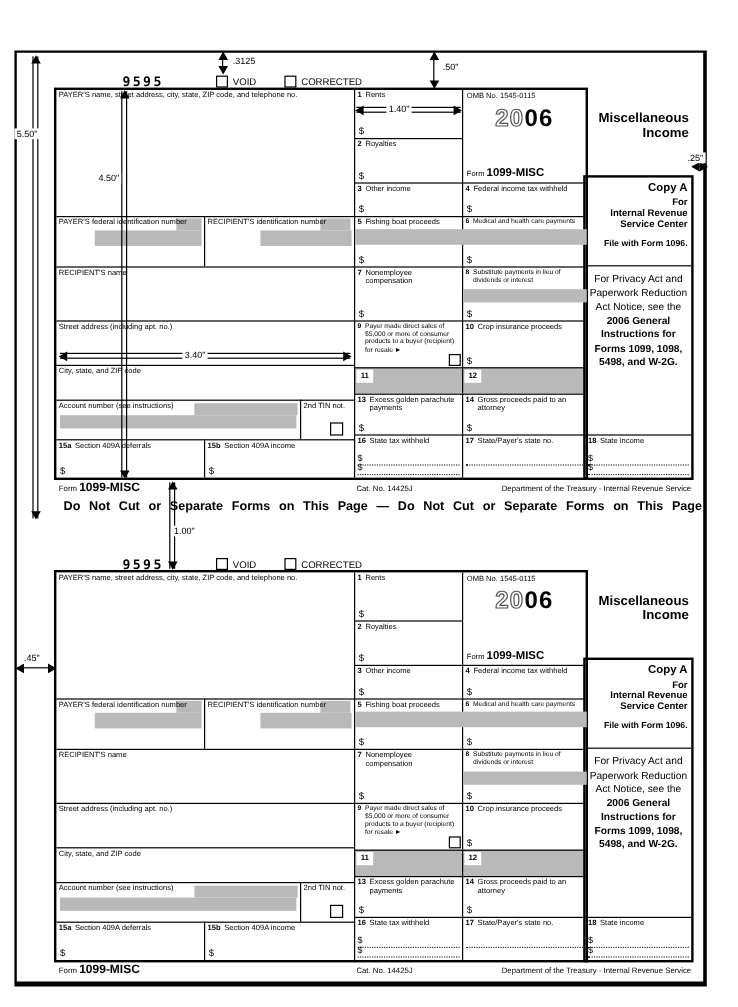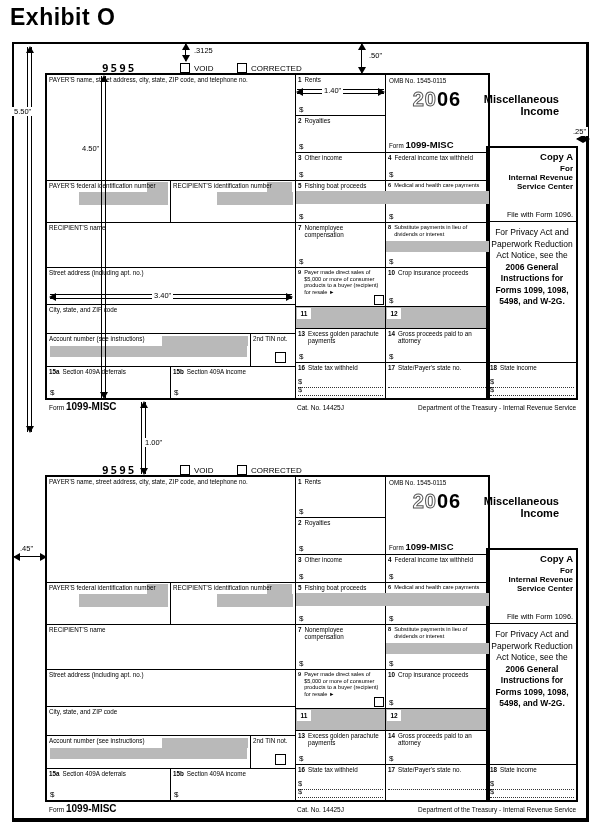--- a/index.html
+++ b/index.html
@@ -11,21 +11,21 @@
   
   .form-wrap{position:absolute;left:47px;width:583px;height:352px;}
   .form-wrap.f1{top:62px;} .form-wrap.f2{top:464px;}
   .code-row{position:absolute;left:0;top:0;width:529px;height:13px;}
   .ocr-code{position:absolute;left:55px;top:0;font-family:"DejaVu Sans Mono",monospace;
         font-weight:bold;font-size:11px;letter-spacing:2px;}
   .chk{position:absolute;width:10px;height:10px;border:1px solid #000;box-sizing:border-box;background:#fff;}
   .chk-lbl{position:absolute;top:2px;font-size:8px;}
   .gmain{position:absolute;left:0;top:13px;width:441px;height:323px;}
   .gframe{position:absolute;left:-2px;top:-2px;width:445px;height:327px;border:2px solid #000;box-sizing:border-box;pointer-events:none;}
-  .rcol-open{position:absolute;left:426px;top:13px;width:88px;height:73px;}
+  .rcol-open{position:absolute;left:441px;top:13px;width:88px;height:73px;}
   .misc-title{position:absolute;right:2px;top:19px;text-align:right;font-weight:bold;font-size:11px;line-height:11.5px;}
   .rcol{position:absolute;left:441px;top:86px;width:88px;height:250px;}
   .rframe{position:absolute;left:-2px;top:-2px;width:92px;height:254px;border:2px solid #000;box-sizing:border-box;pointer-events:none;}
   .cell{position:absolute;box-sizing:border-box;font-size:6.3px;line-height:1.18;}
   .bt{border-top:1.5px solid #000;} .bl{border-left:1.5px solid #000;}
   .lbl{display:flex;gap:3px;padding:1px 2px;position:relative;z-index:2;}
   .num{font-weight:bold;white-space:nowrap;}
   .dollar{position:absolute;left:3px;bottom:1px;font-size:8px;z-index:2;}
   .shade{position:absolute;background:var(--shade,#b9b9b9);z-index:1;}
   .gray-full{background:var(--shade,#b9b9b9);}
@@ -37,21 +37,21 @@
   .year{position:absolute;left:0;top:13px;width:100%;text-align:center;font-size:20px;letter-spacing:1px;}
   .yp{color:#fff;-webkit-text-stroke:1px #555;font-weight:bold;}
   .ys{font-weight:bold;}
   .fnum{position:absolute;left:3px;bottom:2px;font-size:6.3px;}
   .fnum b{font-size:9.5px;}
   .copy-block{position:absolute;left:0;top:0;width:88px;height:74px;border-bottom:1.5px solid #000;box-sizing:border-box;
         text-align:right;padding-right:3px;}
   .copyA{font-size:9.5px;font-weight:bold;margin-top:3px;}
   .forw{font-size:8px;font-weight:bold;margin-top:2px;}
   .irs{font-size:8px;font-weight:bold;line-height:9px;}
-  .filewith{font-size:7.3px;font-weight:normal;margin-top:19px;}
+  .filewith{font-size:7.3px;font-weight:bold;margin-top:7px;}
   .privacy{position:absolute;left:0;top:74px;width:88px;height:140px;text-align:center;
         font-size:8.5px;line-height:11.5px;padding:5px 1px;box-sizing:border-box;}
   .form-footer{position:absolute;left:0;top:339px;width:529px;height:12px;font-size:6.5px;}
   .ff-form{position:absolute;left:2px;top:0;}
   .ff-form b{font-size:10px;}
   .ff-cat{position:absolute;left:250px;top:3px;}
   .ff-dept{position:absolute;right:0;top:3px;}
   .divider{position:absolute;left:53px;top:416px;width:532px;font-size:10.5px;font-weight:bold;
         text-align:justify;text-align-last:justify;}
   
@@ -67,21 +67,20 @@
   .hm2::before,.hm1::before{content:"";position:absolute;left:-1px;top:50%;transform:translateY(-50%);
         border-top:4px solid transparent;border-bottom:4px solid transparent;border-right:7px solid #000;}
   .hm2::after,.hm1::after{content:"";position:absolute;right:-1px;top:50%;transform:translateY(-50%);
         border-top:4px solid transparent;border-bottom:4px solid transparent;border-left:7px solid #000;}
   .mlabel{position:absolute;font-size:7.5px;background:#fff;padding:0 2px;white-space:nowrap;z-index:7;}
 </style>
 </head>
 <body>
 
 <div class="page">
-  <div class="exhibit-title">Exhibit O</div>
   <div class="exhibit-border"></div>
 
   <div class="form-wrap f1">
   <div class="code-row">
     <span class="ocr-code">9595</span>
     <span class="chk" style="left:133px;top:1px;"></span>
     <span class="chk-lbl" style="left:147px;">VOID</span>
     <span class="chk" style="left:190px;top:1px;"></span>
     <span class="chk-lbl" style="left:204px;">CORRECTED</span>
   </div>
@@ -491,20 +490,21 @@
     <div class="rframe"></div>
   </div>
 
   <div class="form-footer">
     <span class="ff-form"><span>Form</span> <b>1099-MISC</b></span>
     <span class="ff-cat">Cat. No. 14425J</span>
     <span class="ff-dept">Department of the Treasury - Internal Revenue Service</span>
   </div>
 </div>
 
+  <div class="divider">Do Not Cut or Separate Forms on This Page — Do Not Cut or Separate Forms on This Page</div>
 
   <div class="vm1" style="left:185px;top:44px;height:17px;"></div>
   <span class="mlabel" style="left:192px;top:46px;">.3125</span>
 
   <div class="vm1" style="left:361px;top:44px;height:29px;"></div>
   <span class="mlabel" style="left:367px;top:51px;">.50"</span>
 
   <div class="vm2" style="left:27px;top:47px;height:385px;"></div>
   <span class="mlabel" style="left:12px;top:107px;">5.50"</span>
 

